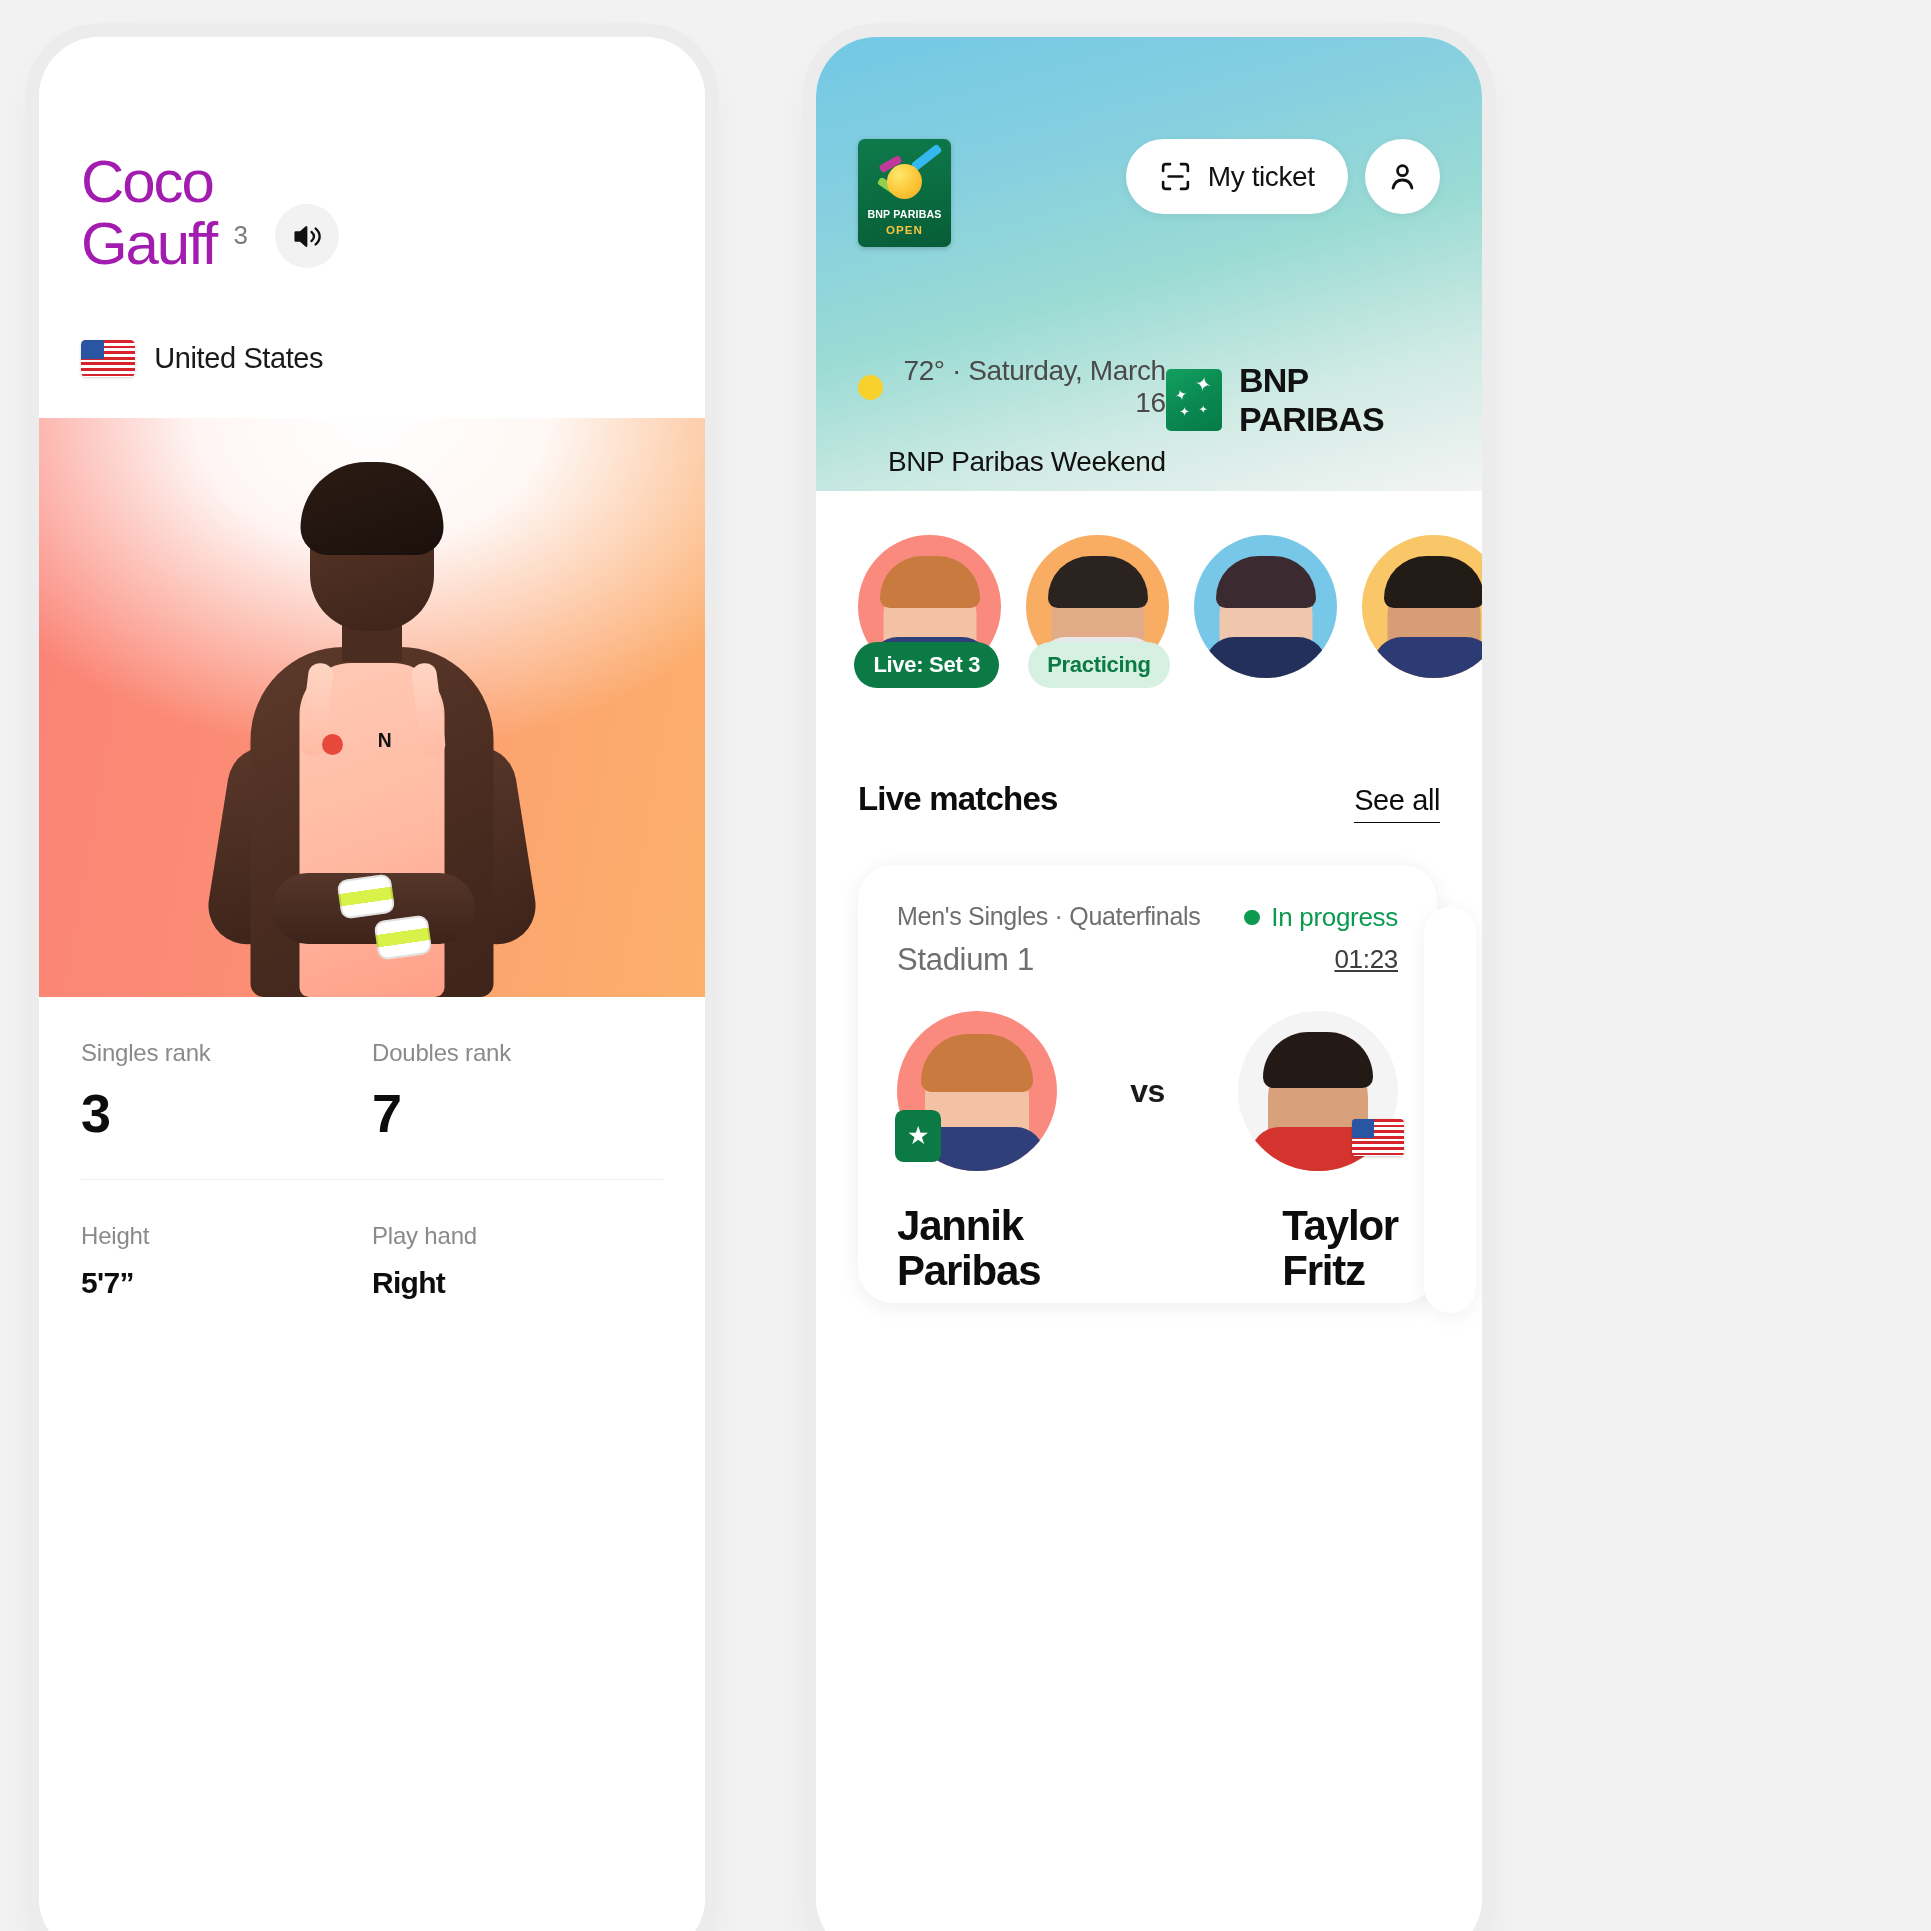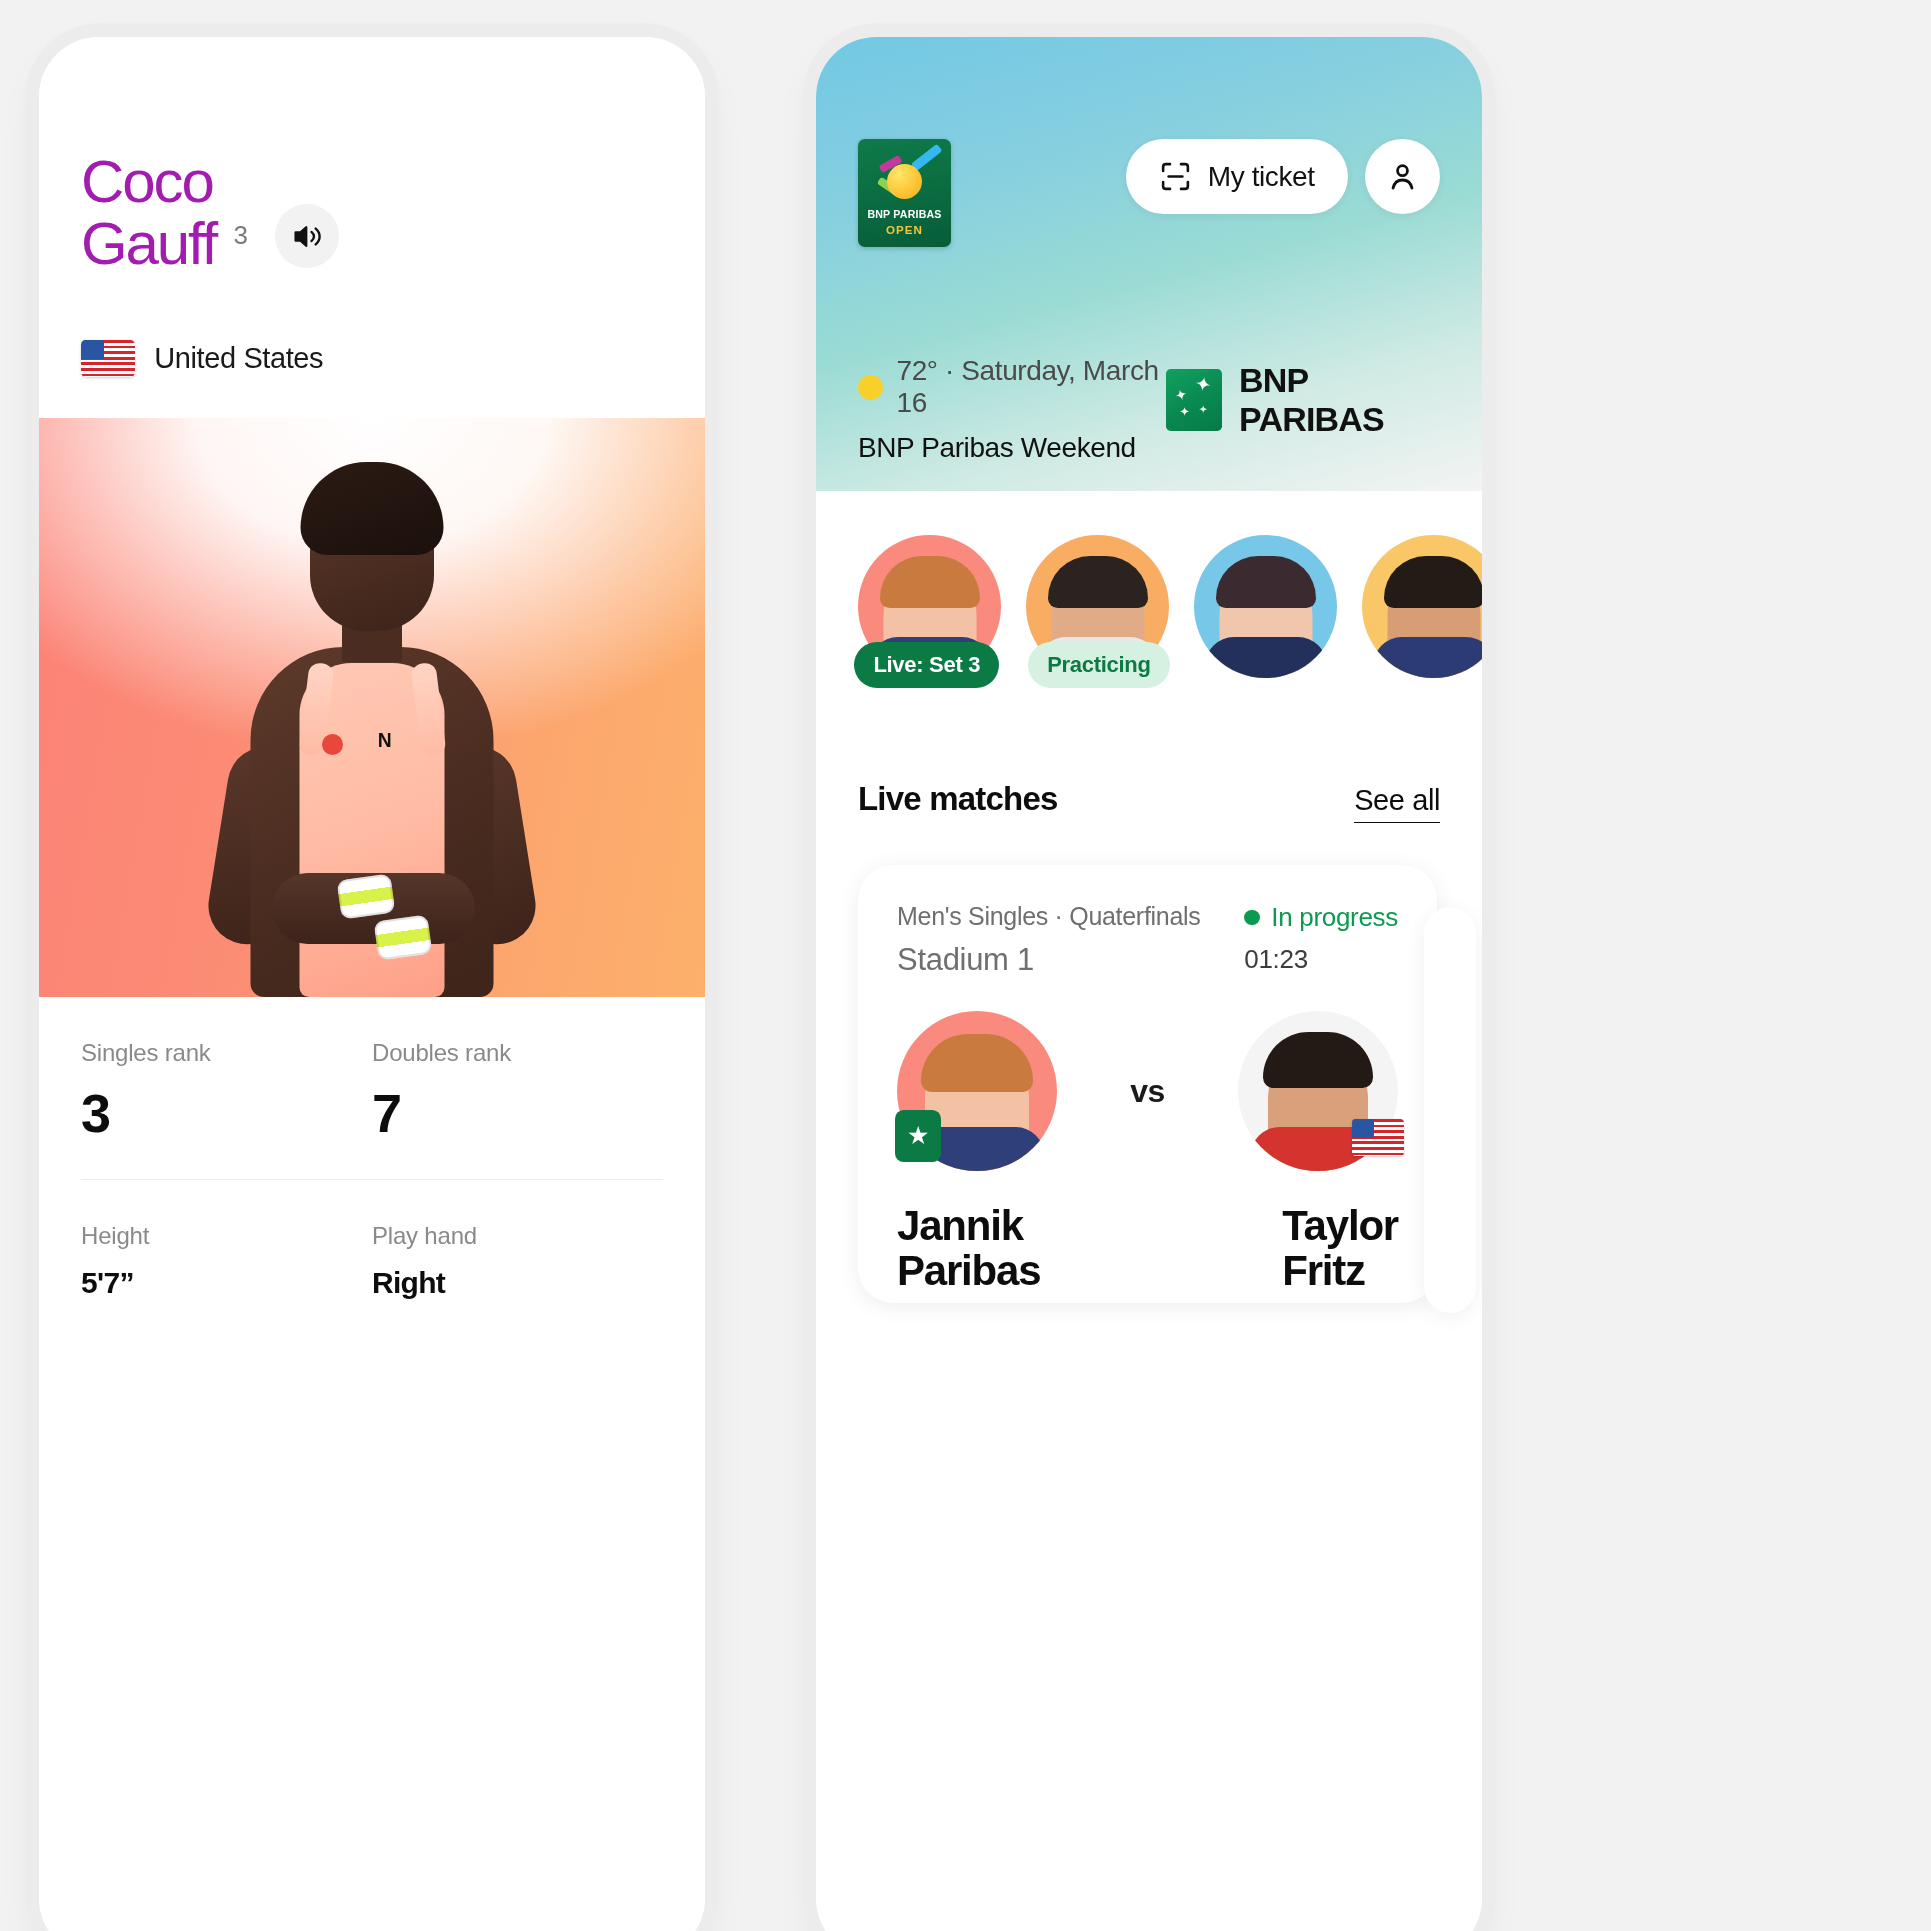--- a/index.html
+++ b/index.html
@@ -160,21 +160,21 @@
     font-size: 28px; color: #111; letter-spacing: -0.4px; font-weight: 500;
     box-shadow: 0 1.9px 9.7px rgba(0,0,0,0.06);
   }
   .btn-profile {
     width: 75px; height: 75px; border-radius: 50%; background: #fff;
     display: flex; align-items: center; justify-content: center;
     box-shadow: 0 1.9px 9.7px rgba(0,0,0,0.06); flex: 0 0 auto;
   }
 
   .ev-weather { display: flex; align-items: flex-start; justify-content: space-between; margin-top: 108px; }
-  .ev-wx-lines { display: flex; flex-direction: column; gap: 13px; }
+  .ev-wx-lines { display: flex; flex-direction: column; gap: 27px; text-align: right; }
   .ev-wx-l1 { display: flex; align-items: center; gap: 13.5px; font-size: 28px; color: #4a4a4a; letter-spacing: -0.4px; }
   .sun-dot { width: 25px; height: 25px; border-radius: 50%; background: #f7d02c; flex: 0 0 auto; }
   .ev-wx-l2 { font-size: 28px; color: #111; letter-spacing: -0.4px; }
   .bnp-brand { display: flex; align-items: center; gap: 17.4px; margin-top: 5.8px; }
   .bnp-mark {
     width: 62px; height: 62px; border-radius: 4.8px; position: relative; overflow: hidden;
     background: linear-gradient(150deg,#12a05f 0%,#0a8a52 50%,#067a47 100%);
   }
   .bnp-star { position: absolute; color: #fff; font-size: 19.3px; line-height: 1; }
   .bnp-s1 { left: 29px; top: 5.8px;  transform: rotate(10deg); }
@@ -230,21 +230,21 @@
   .match-card-peek {
     position: absolute; right: -39px; top: 42px; width: 52px; height: 406px;
     background: #fff; border-radius: 29px; box-shadow: 0 3.9px 21px rgba(0,0,0,0.06);
   }
   .mc-meta { display: flex; justify-content: space-between; align-items: flex-start; }
   .mc-meta-l1 { font-size: 25px; color: #6f6f6f; letter-spacing: -0.3px; }
   .mc-meta-l2 { font-size: 31px; color: #6f6f6f; letter-spacing: -0.3px; margin-top: 11.6px; }
   .mc-status { display: flex; align-items: center; gap: 11.6px; justify-content: flex-end; }
   .status-dot { width: 15.4px; height: 15.4px; border-radius: 50%; background: #0b9a50; }
   .mc-status-txt { font-size: 26px; color: #0b9a50; letter-spacing: -0.3px; }
-  .mc-clock { font-size: 26px; color: #3c3c3c; text-align: left; margin-top: 11.6px; letter-spacing: -0.3px; }
+  .mc-clock { font-size: 26px; color: #3c3c3c; text-align: right; margin-top: 11.6px; letter-spacing: -0.3px; text-decoration: underline; }
 
   .mc-players { display: flex; align-items: center; justify-content: space-between; margin-top: 33px; }
   .mc-p { position: relative; width: 160px; height: 160px; }
   .mc-av {
     width: 160px; height: 160px; border-radius: 50%; overflow: hidden; position: relative;
   }
   .mc-star {
     position: absolute; left: -1.9px; bottom: 9.7px; width: 46px; height: 52px;
     background: #0b7a44; border-radius: 8.7px; color: #fff;
     display: flex; align-items: center; justify-content: center; font-size: 25px;

